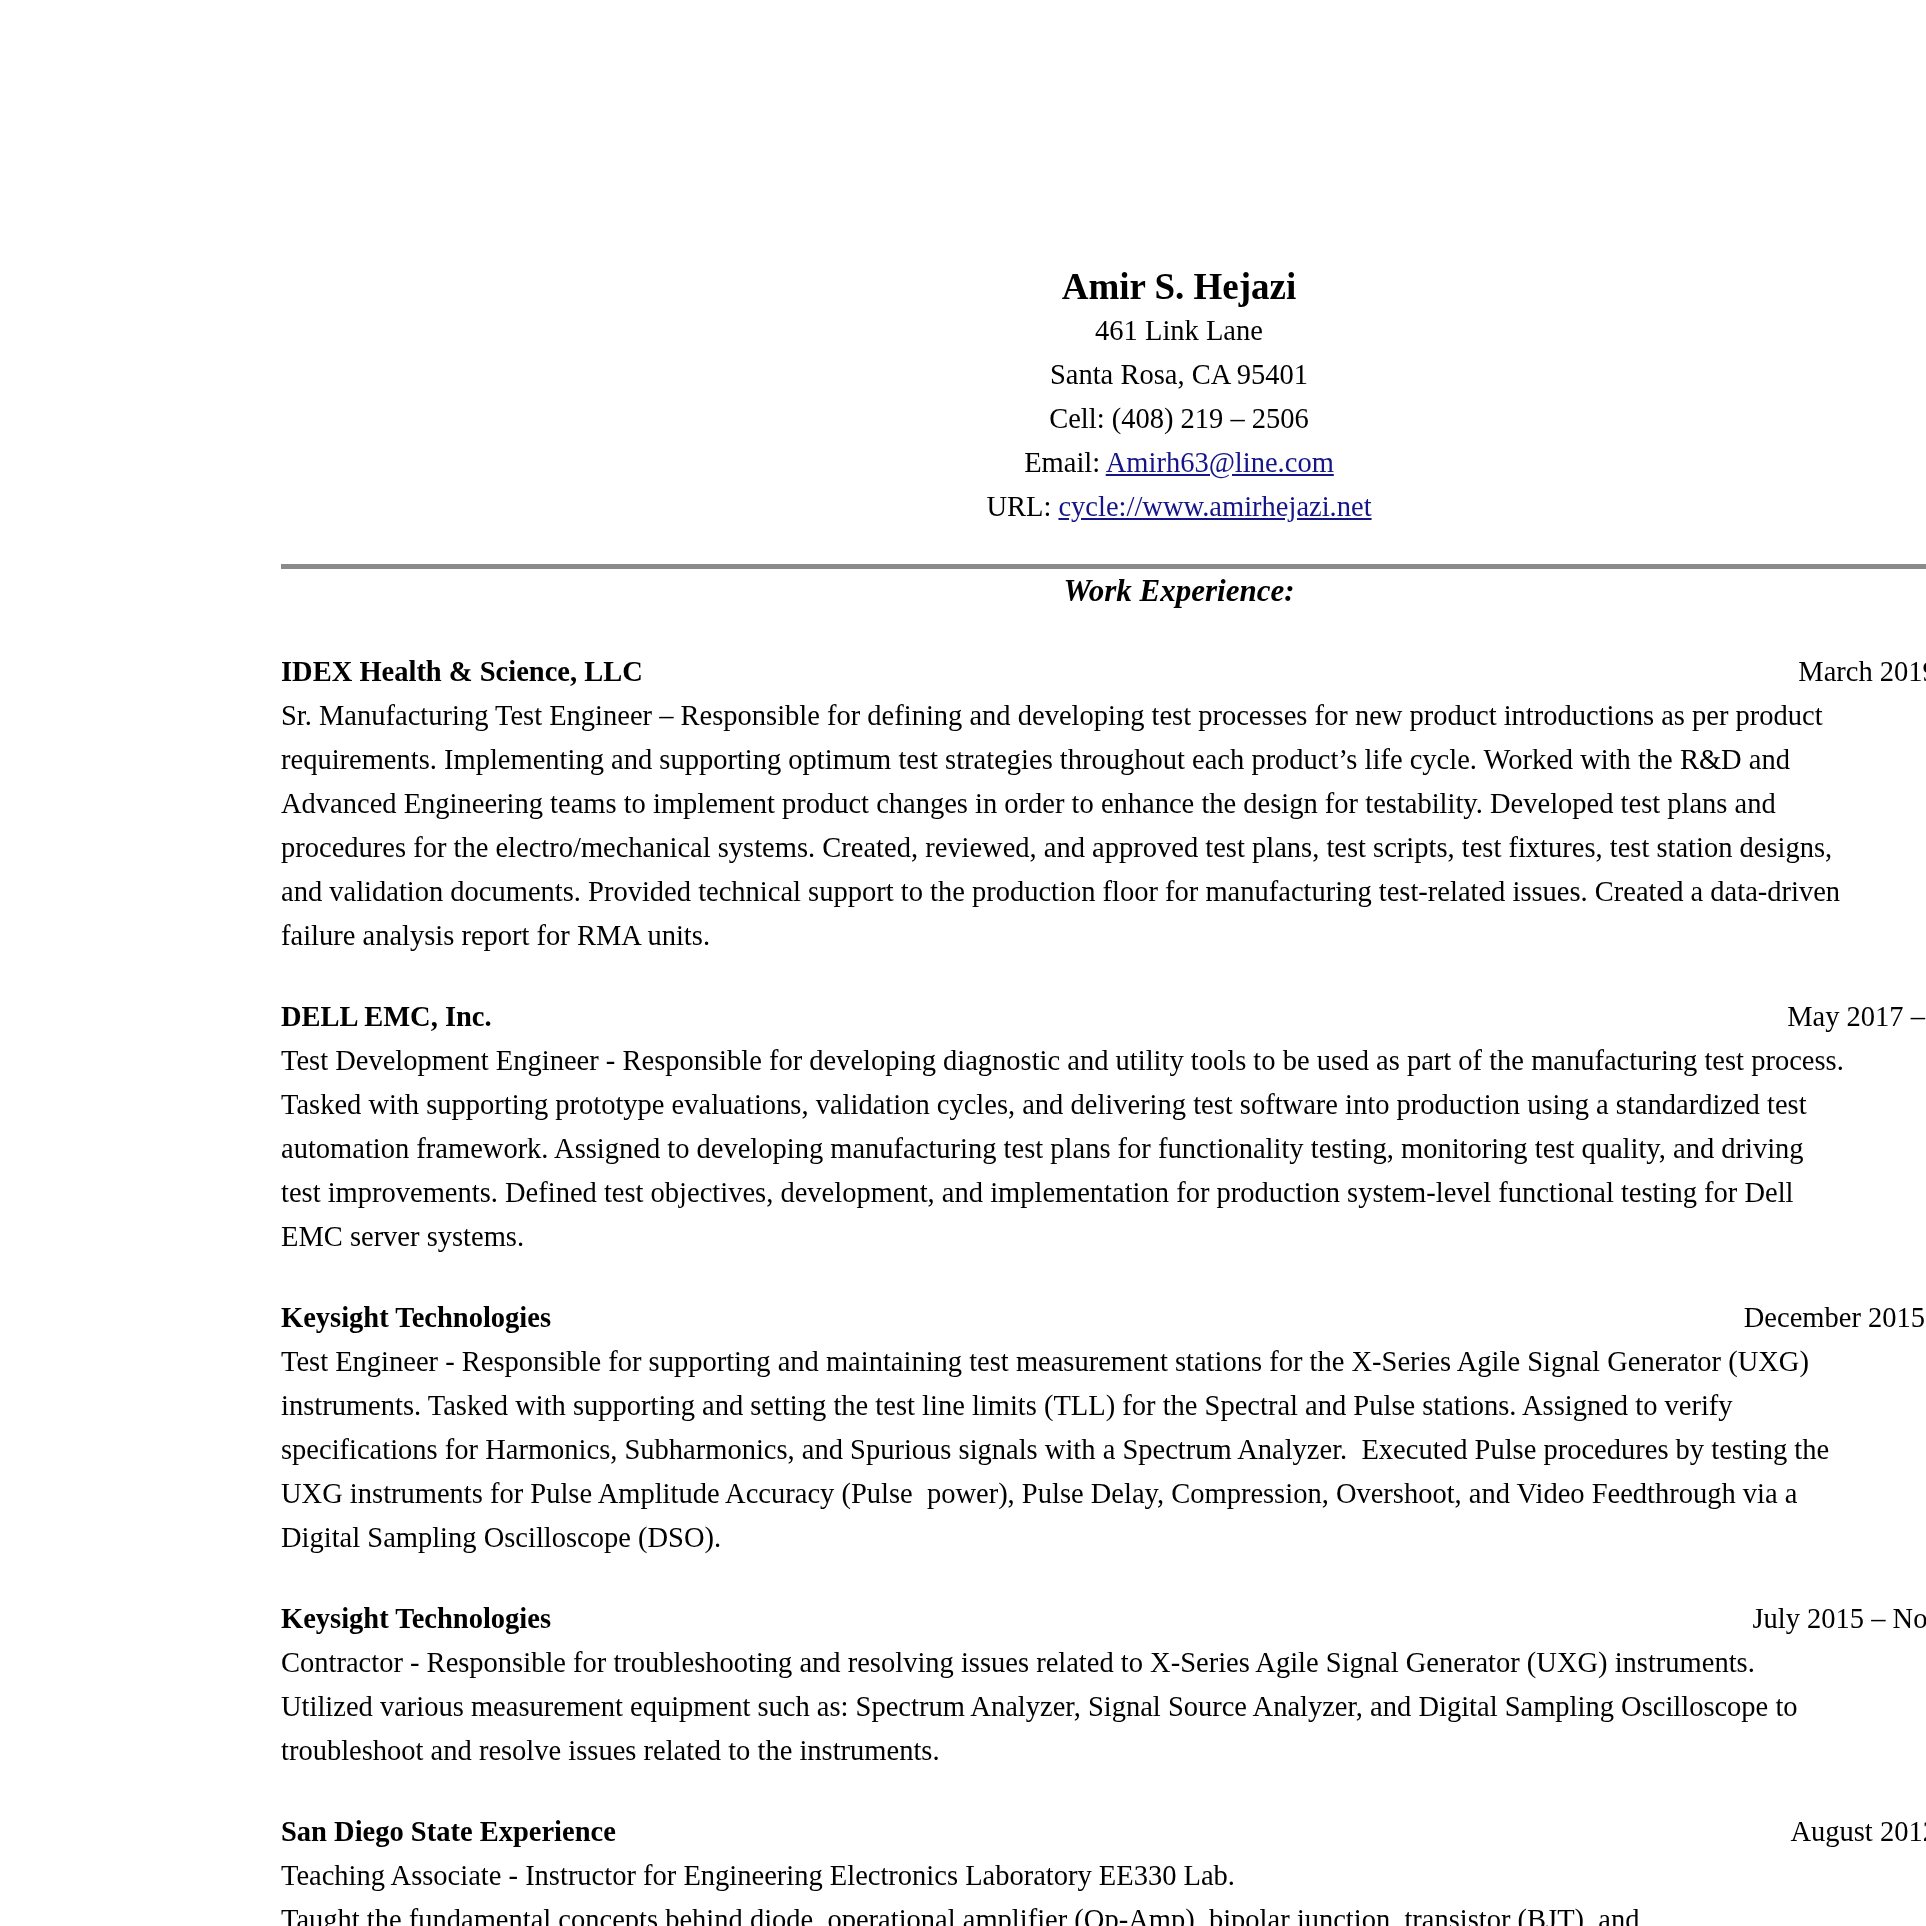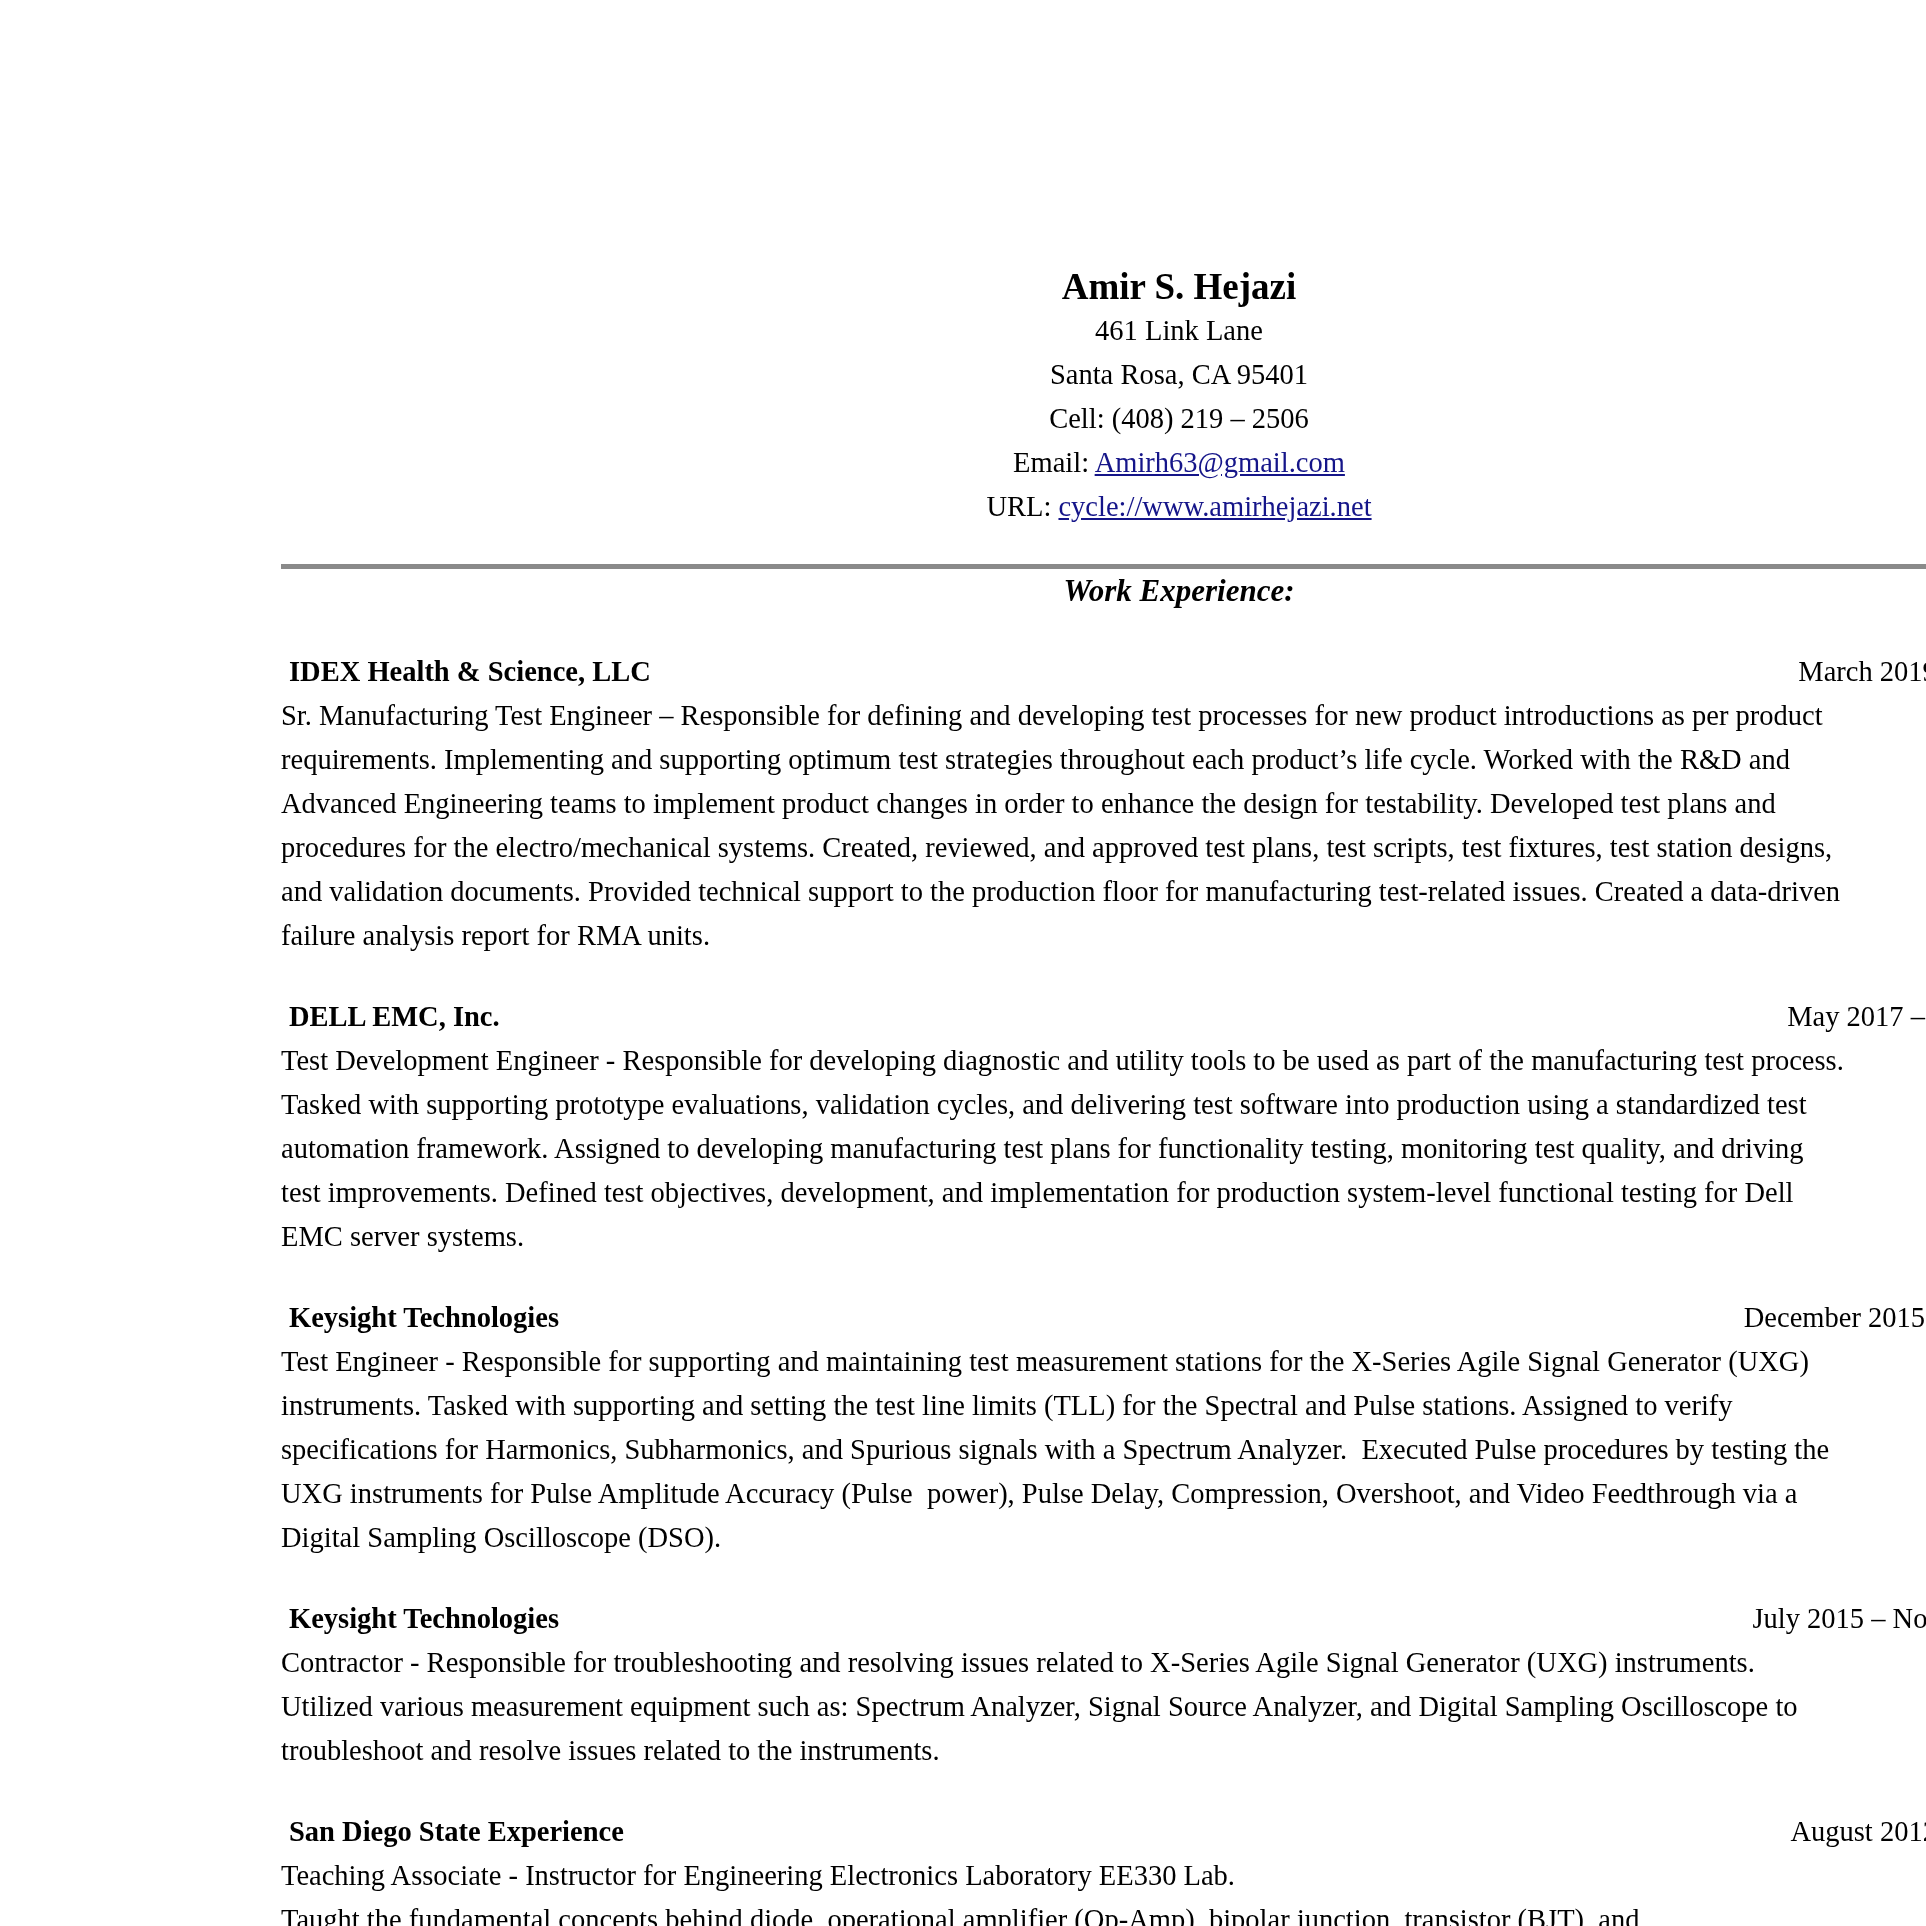--- a/index.html
+++ b/index.html
@@ -45,40 +45,40 @@
     margin: 0;
   }
   .entry { margin-top: 37px; }
   .entry-head {
     display: flex;
     justify-content: space-between;
     align-items: baseline;
     font-size: 28.5px;
     line-height: 44px;
   }
-  .company { font-weight: bold; white-space: pre; margin-left: 8px; }
+  .company { font-weight: bold; white-space: pre; }
   .dates { white-space: pre; }
   .line {
     font-size: 28.5px;
     line-height: 44px;
     white-space: pre;
   }
 </style>
 </head>
 <body>
 
 <div class="page" style="--link: #151589; --divider: #8a8a8a;">
   <div class="content">
 
     <div class="hdr">
       <div class="name">Amir S. Hejazi</div>
       <div class="hline">461 Link Lane</div>
       <div class="hline">Santa Rosa, CA 95401</div>
       <div class="hline">Cell: (408) 219 – 2506</div>
-      <div class="hline"><span>Email: </span><a class="doclink">Amirh63@gmail.com</a></div>
+      <div class="hline"><span>Email: </span><a class="doclink">Amirh63@line.com</a></div>
       <div class="hline"><span>URL: </span><a class="doclink">cycle://www.amirhejazi.net</a></div>
     </div>
 
     <div class="divider"></div>
 
     <div class="section-title">Work Experience:</div>
 
     <div>
         <section class="entry">
           <div class="entry-head">

